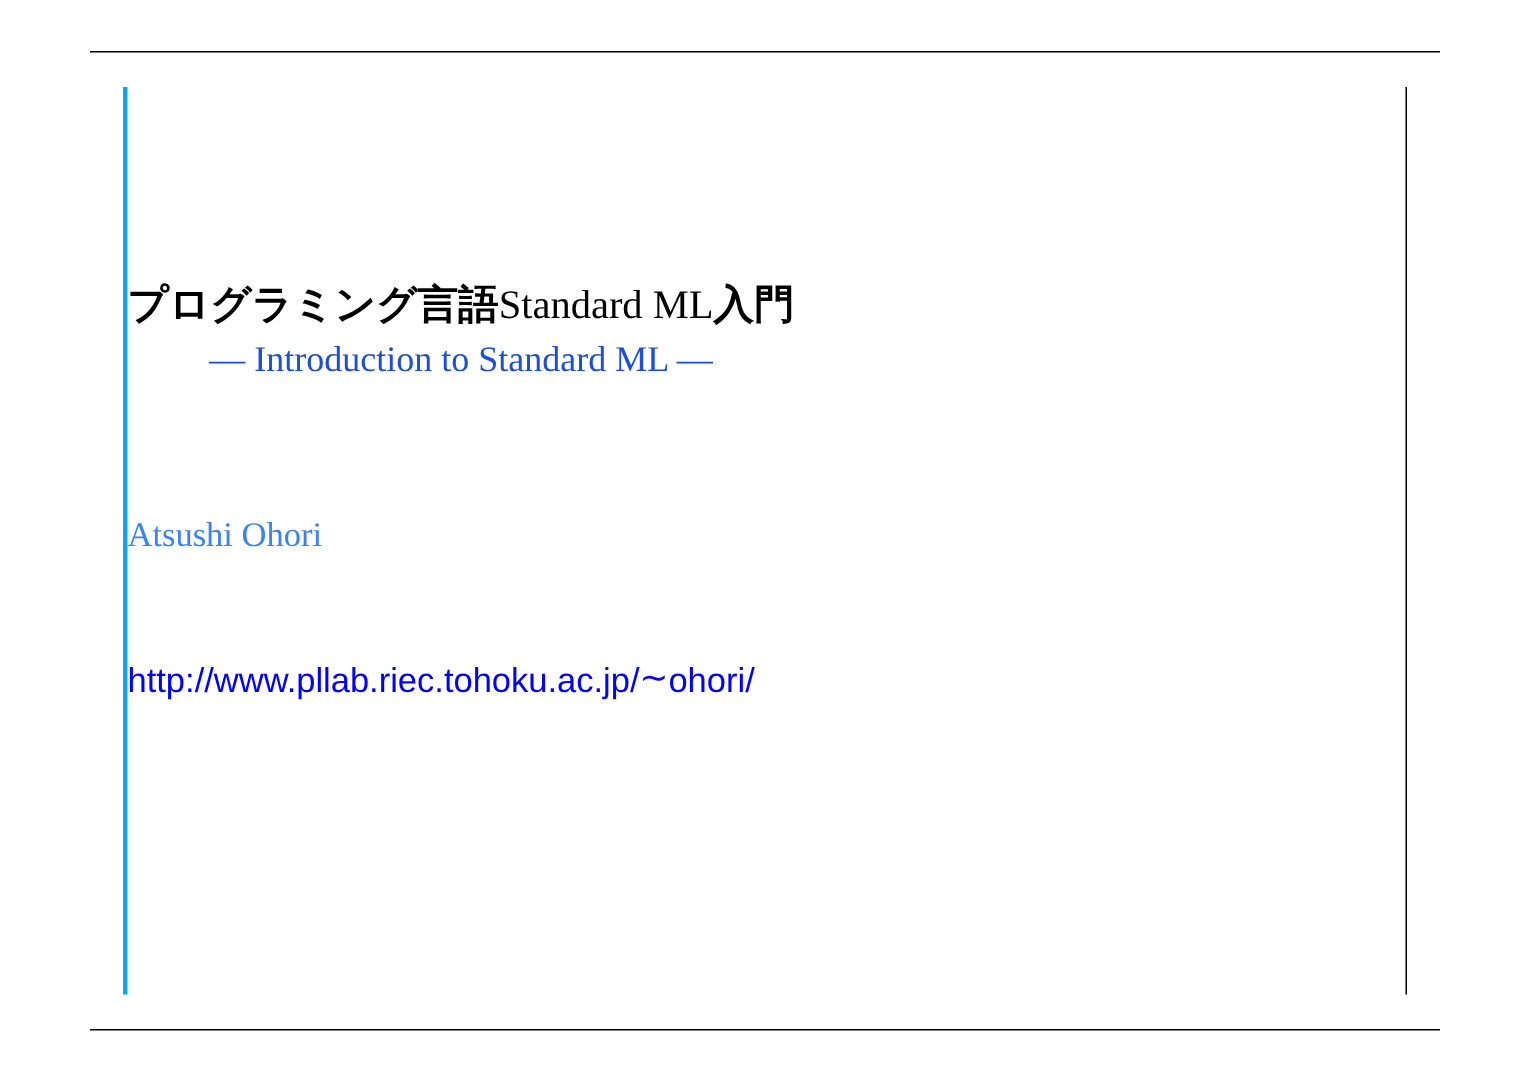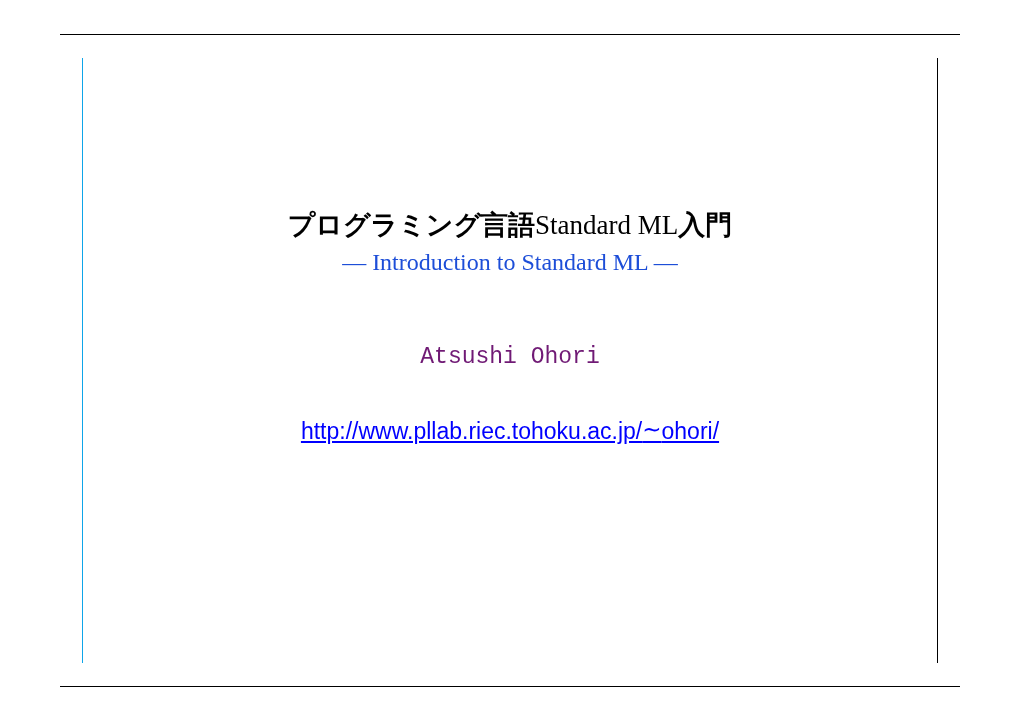--- a/index.html
+++ b/index.html
@@ -27,28 +27,29 @@
       left: 60px;
       right: 60px;
       border-top: 1px solid #000;
     }
     .inner-frame {
       position: absolute;
       top: 58px;
       left: 82px;
       right: 82px;
       bottom: 58px;
-      border-left: 1px solid #0ea5e9;
+      border-left: 3px solid #0ea5e9;
       border-right: 1px solid #000;
       display: flex;
       flex-direction: column;
-      align-items: center;
+      align-items: flex-start;
       justify-content: center;
       padding-top: 30px;
       padding-bottom: 100px;
+      gap: 22px;
     }
     .title-block {
       text-align: center;
     }
     .title-jp {
       font-size: 27px;
       font-weight: bold;
       font-family: "MS Mincho", "Hiragino Mincho Pro", serif;
       color: #000;
     }
@@ -58,32 +59,31 @@
       font-family: "Times New Roman", serif;
     }
     .subtitle {
       font-size: 24px;
       font-family: "Times New Roman", serif;
       color: #1d4ed8;
       margin-top: 6px;
     }
     .author {
       font-size: 23px;
-      font-family: Liberation Mono, monospace;
-      color: #701a75;
+      font-family: Liberation Serif, serif;
+      color: #3b82f6;
       margin-top: 68px;
       text-align: center;
     }
     .url {
       font-size: 23px;
       font-family: "Arial", "Helvetica", sans-serif;
       color: #0000ff;
       margin-top: 46px;
       text-align: center;
-      text-decoration: underline;
     }
     .tilde {
       font-family: "Times New Roman", serif;
       vertical-align: 2px;
     }
   </style>
 </head>
 <body>
 
 <div class="outer-rule-top"></div>

